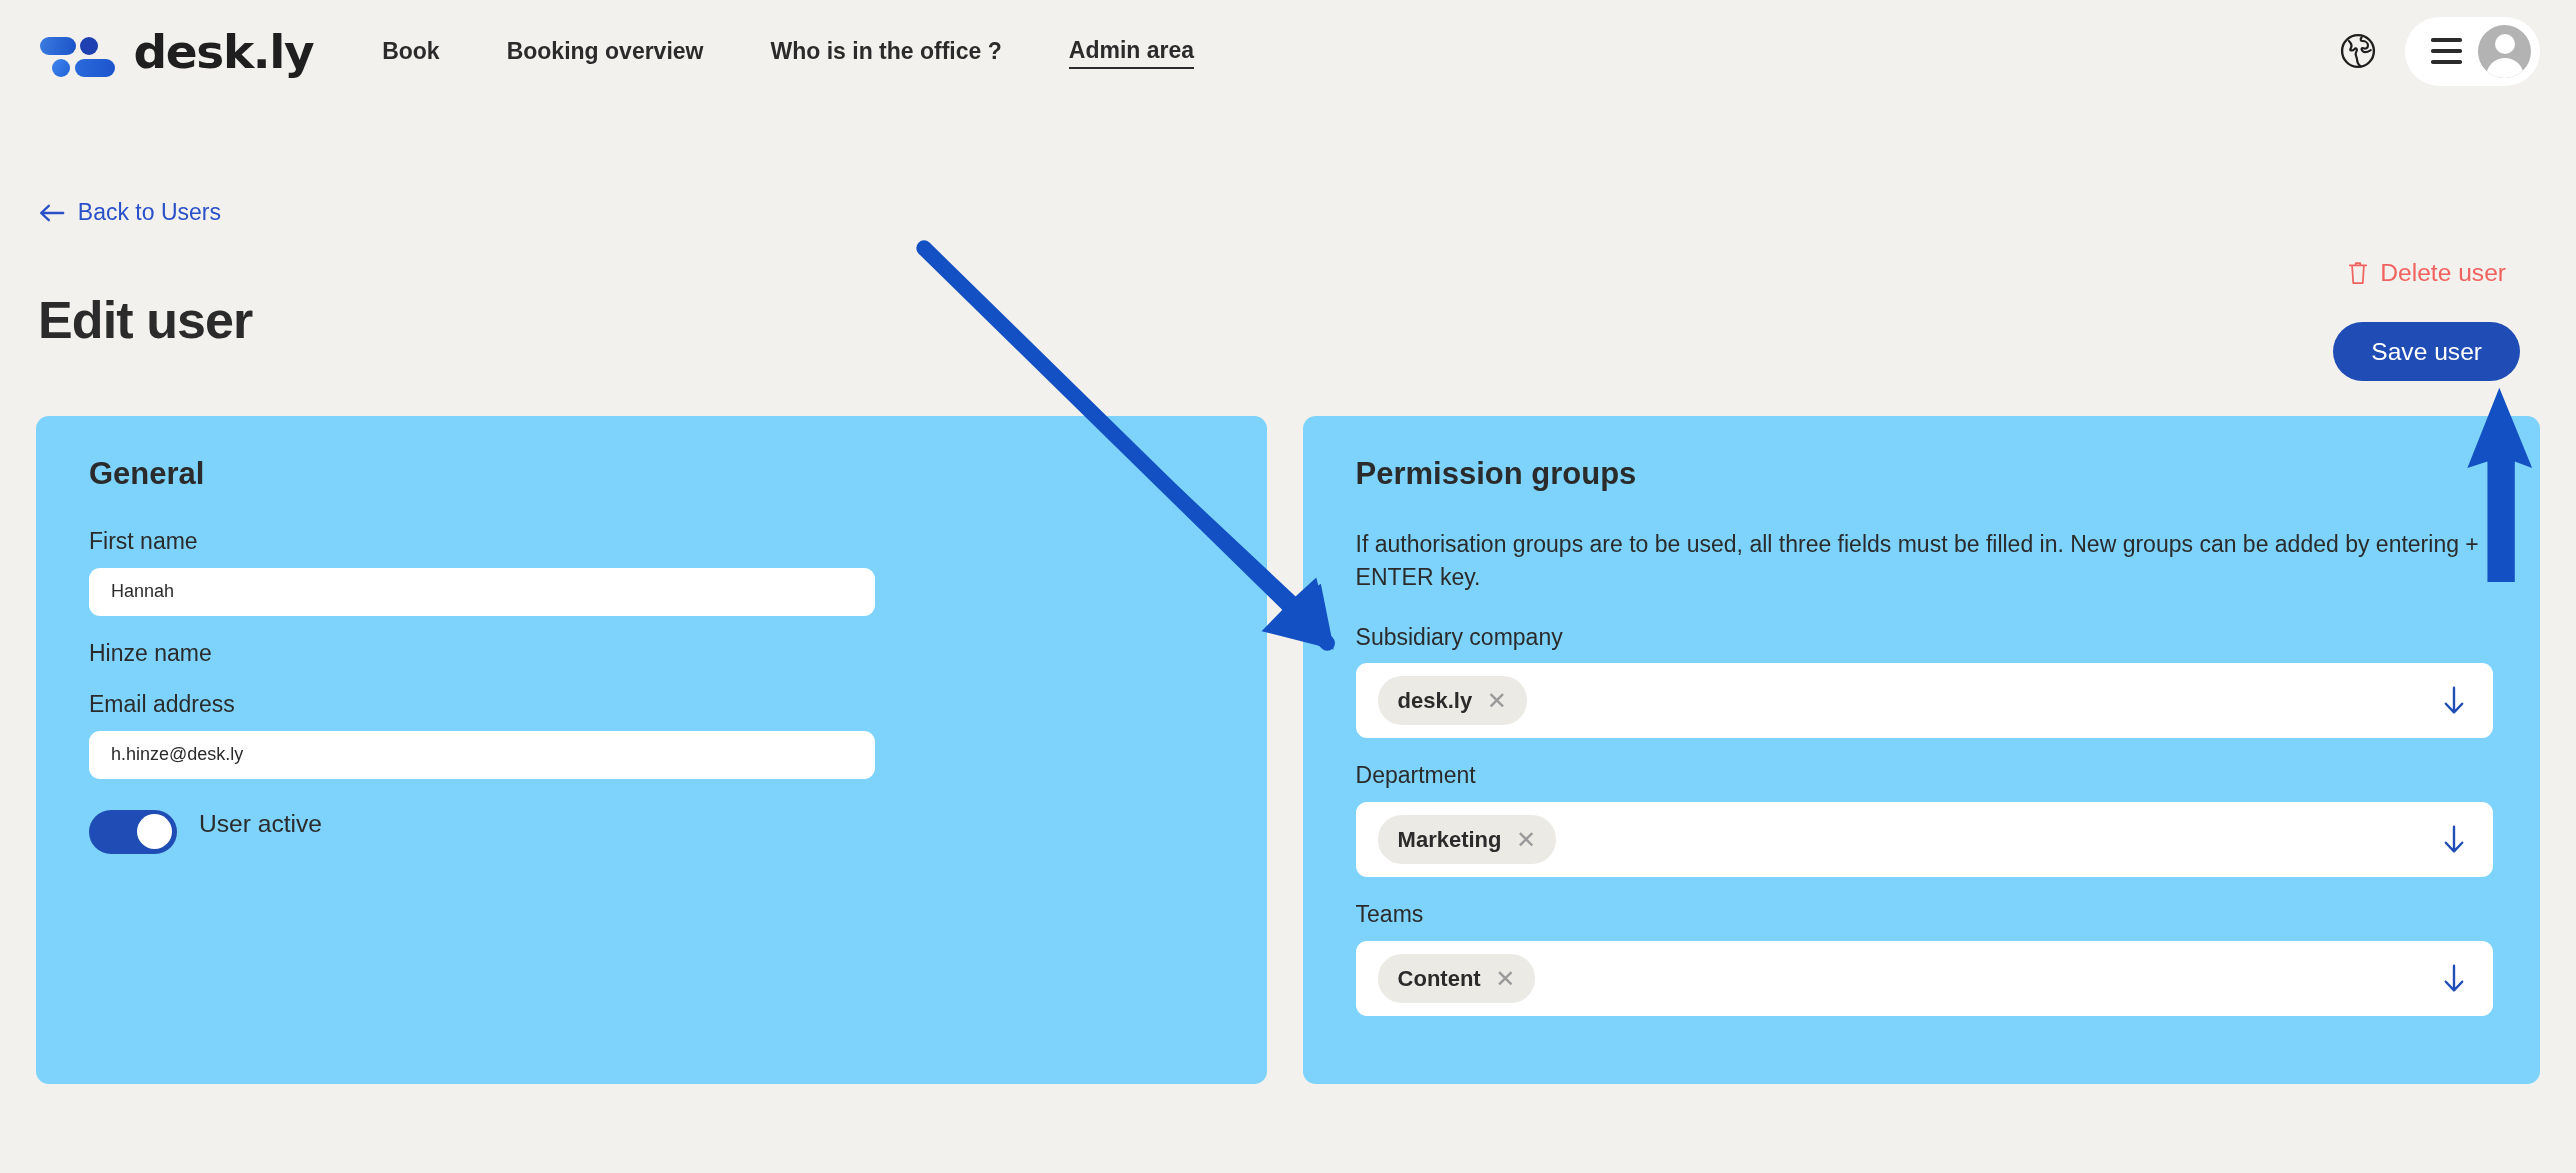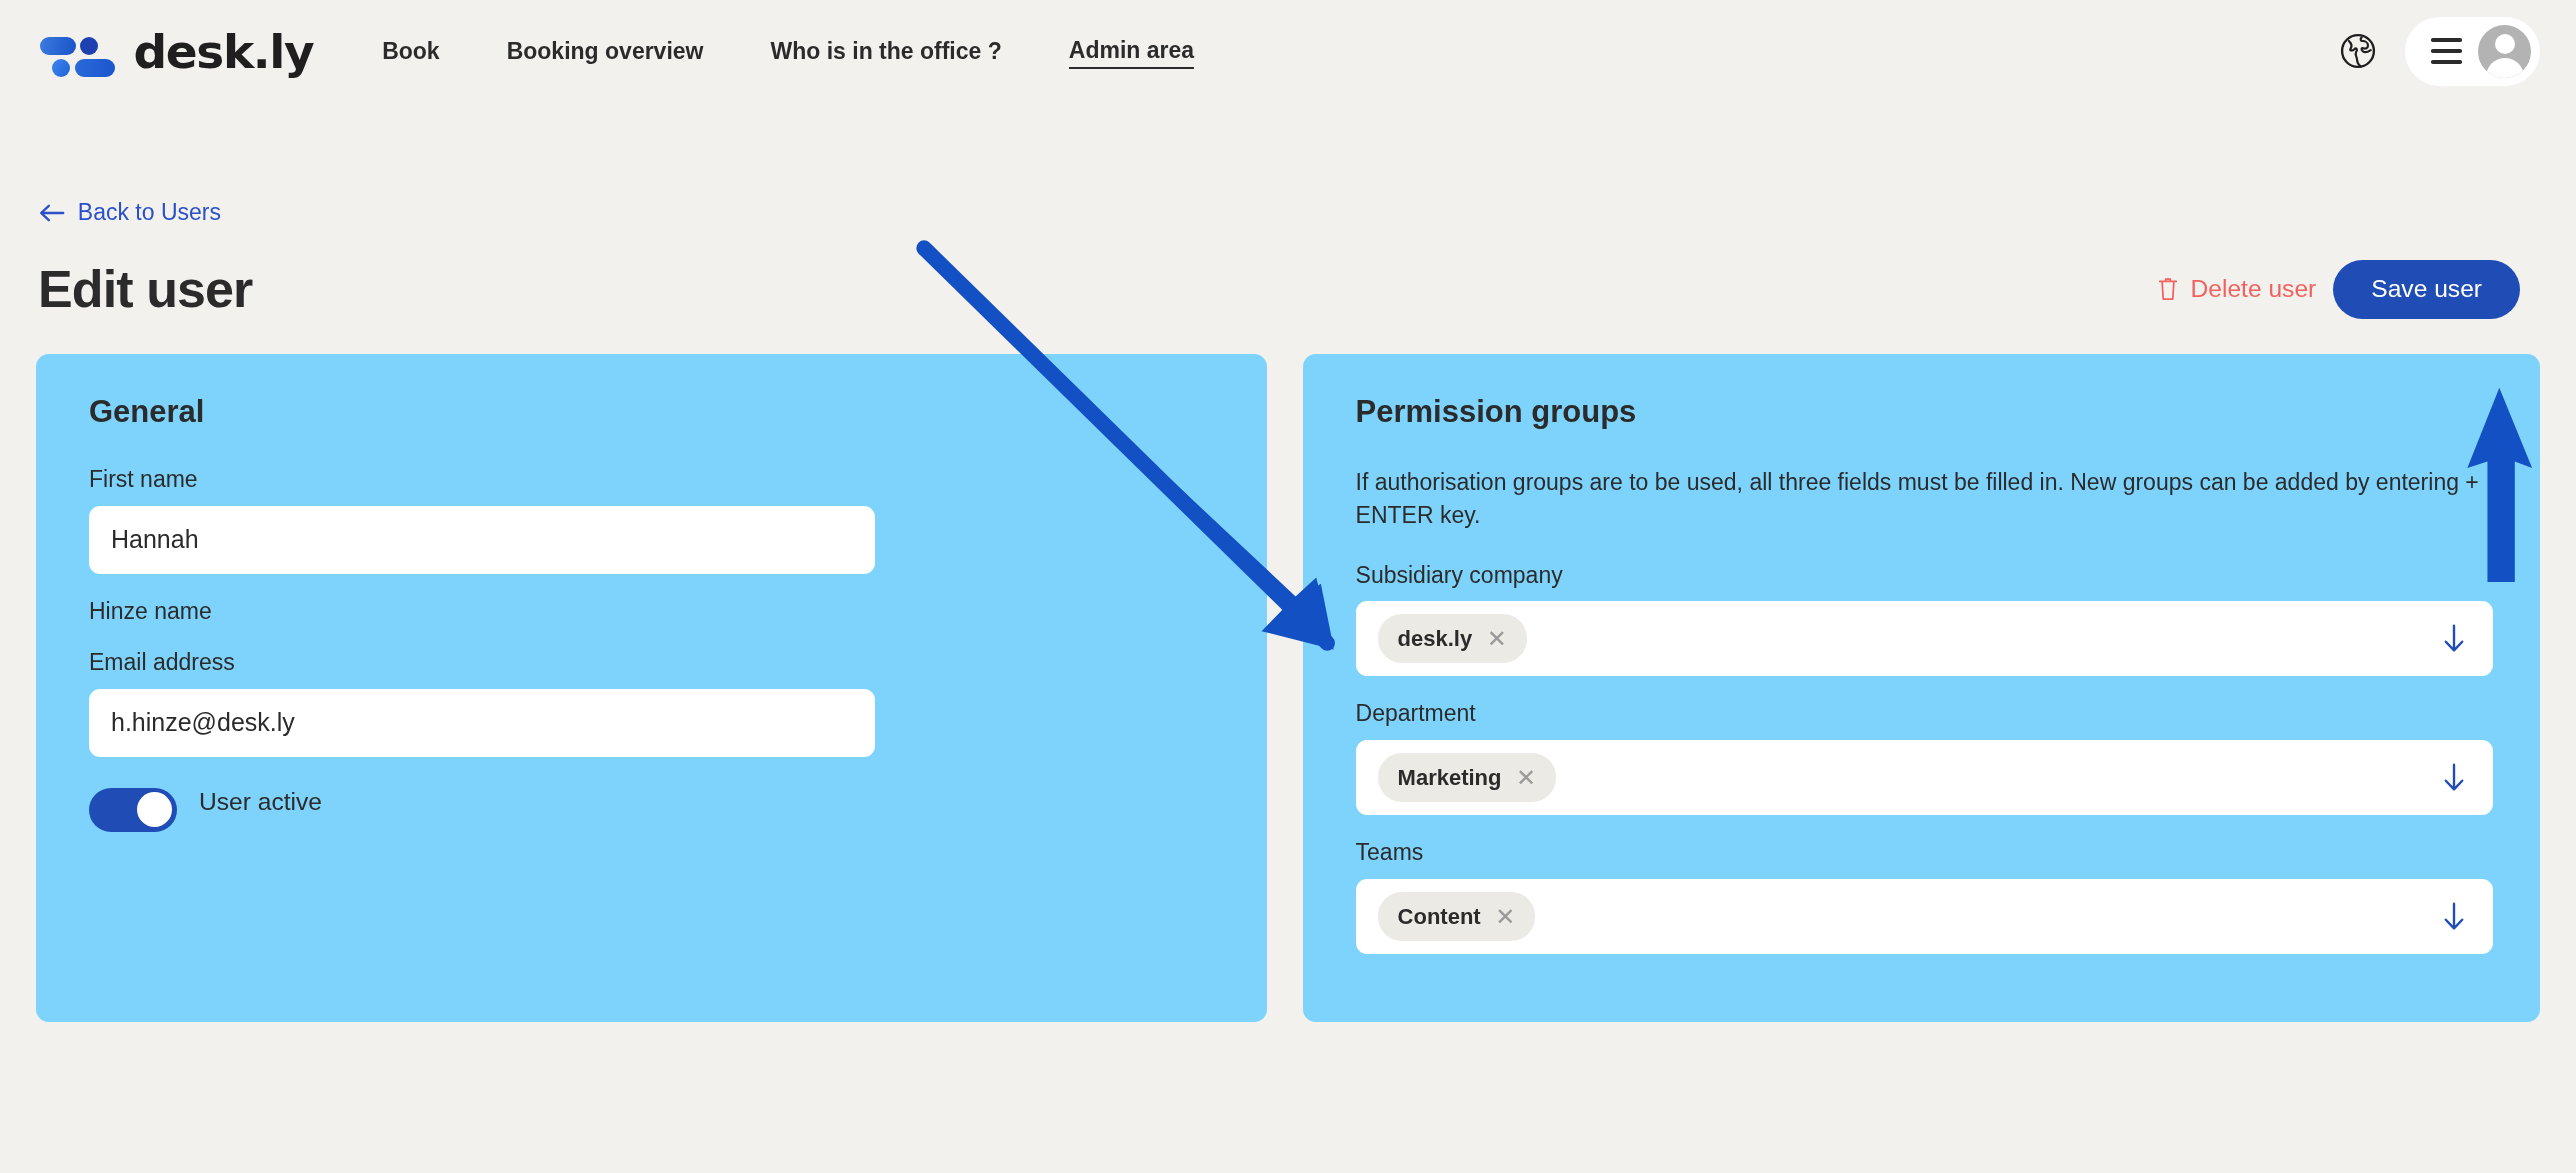--- a/index.html
+++ b/index.html
@@ -147,21 +147,23 @@
   }
   .page-title {
     font-size: 52px;
     font-weight: bold;
     letter-spacing: -0.9px;
     color: #2b2b2b;
   }
   .title-actions {
     margin-left: auto;
     display: flex;
-    gap: 17px;
+    align-items: center;
+    gap: 35px;
+    flex-direction: column;
   }
   .delete-btn {
     display: flex;
     align-items: center;
     gap: 11px;
     color: #f0625f;
     font-size: 24.6px;
     cursor: pointer;
     background: none;
     border: none;
@@ -211,25 +213,25 @@
 
   .field { margin-bottom: 24px; }
   .field-label {
     font-size: 23px;
     color: #2b2b2b;
     margin-bottom: 12.8px;
     display: block;
   }
   .text-input {
     width: 786px;
-    height: 68px;
+    height: 48px;
     background: #ffffff;
     border: none;
     border-radius: 11px;
-    font-size: 25px;
+    font-size: 18px;
     font-family: inherit;
     color: #2b2b2b;
     padding: 0 22px;
     display: flex;
     align-items: center;
   }
 
   .toggle-row {
     display: flex;
     align-items: flex-start;

